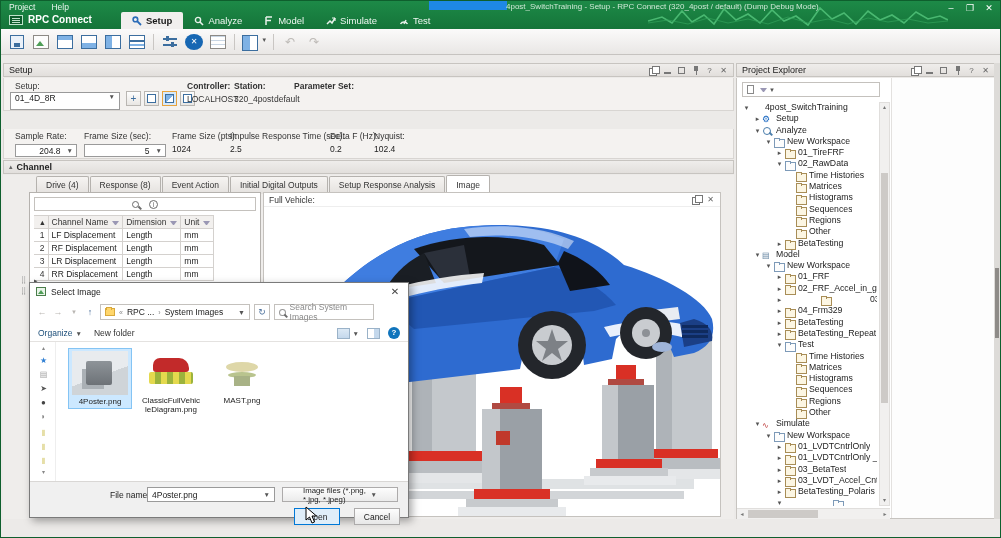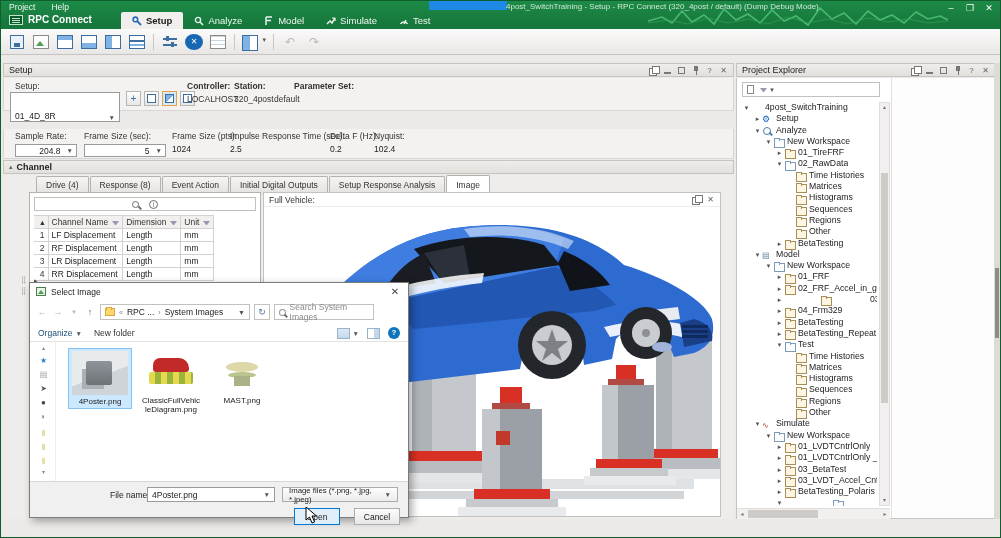--- a/index.html
+++ b/index.html
@@ -56,21 +56,21 @@
   .phi-float::after{content:"";position:absolute;left:3px;top:0;width:6px;height:6px;border:1px solid #777;background:#fff;}
   .phi-min::before{content:"";position:absolute;left:1px;bottom:1px;width:7px;height:2px;background:#777;}
   .phi-max::before{content:"";position:absolute;inset:1px;border:1px solid #777;}
   .phi-pin::before{content:"";position:absolute;left:3px;top:0;width:4px;height:5px;background:#777;}
   .phi-pin::after{content:"";position:absolute;left:4.5px;top:5px;width:1px;height:4px;background:#777;}
 
   
   .setup-hdr{left:2px;top:62px;width:731px;}
   .setup-body{position:absolute;left:2px;top:77px;width:731px;height:33px;background:#f4f2f0;border:1px solid #d8d5d2;border-top:none;font-size:8.5px;color:#333;}
   .lbl{position:absolute;font-size:8.5px;color:#333;white-space:nowrap;}
-  .combo{position:absolute;background:#fff;border:1px solid #9a9a9a;font-size:8.5px;color:#222;display:flex;align-items:flex-end;padding:0 4px;height:30px;}
+  .combo{position:absolute;background:#fff;border:1px solid #9a9a9a;font-size:8.5px;color:#222;display:flex;align-items:flex-start;padding:0 4px;height:18px;}
   .combo .caret{margin-left:auto;font-size:6.5px;color:#555;}
   .sbtn{position:absolute;width:15px;height:15px;border:1px solid #b9b6b2;background:linear-gradient(#fefefe,#e8e6e3);font-size:10px;color:#3c6e9f;text-align:center;line-height:13px;}
   .sbtn.sel{background:#d6e9fb;border:1px solid #e8a33d;}
   .mini-ic{position:absolute;inset:2px;border:1.5px solid #3c6e9f;background:#fff;}
   .mini-ic.dark{transform:rotate(0);background:linear-gradient(135deg,#7fb2e5 0 50%,#fff 50%);}
 
   .freq-hdr{left:2px;top:113px;width:731px;}
   .freq-body{position:absolute;left:2px;top:128px;width:731px;height:30px;background:#f4f2f0;border:1px solid #d8d5d2;border-top:none;}
   .ffield{position:absolute;top:2px;}
   .ffield .fl{font-size:8.5px;color:#333;white-space:nowrap;}
@@ -170,21 +170,21 @@
   .th-car::before{content:"";position:absolute;left:10px;top:8px;width:36px;height:14px;background:#c22a2a;border-radius:7px 10px 3px 3px;}
   .th-car::after{content:"";position:absolute;left:6px;top:22px;width:44px;height:12px;background:repeating-linear-gradient(90deg,#e4d94e 0 6px,#9cb33c 6px 12px);border-radius:2px;}
   .th-mast{background:#fff;}
   .th-mast::before{content:"";position:absolute;left:12px;top:12px;width:32px;height:10px;background:#ded7a8;border-radius:50%;box-shadow:0 8px 0 -2px #b9c48e;}
   .th-mast::after{content:"";position:absolute;left:20px;top:26px;width:16px;height:10px;background:#a8b286;}
   .fname{font-size:8px;line-height:9px;margin-top:2px;word-break:break-all;}
   .dlg-foot{position:absolute;left:0;top:198px;right:0;bottom:0;background:#f0f0f0;border-top:1px solid #d9d7d5;}
   .fn-lbl{position:absolute;left:80px;top:8px;}
   .fn-combo{position:absolute;left:117px;top:5px;width:128px;height:15px;border:1px solid #9a9a9a;background:#fff;display:flex;align-items:center;padding:0 4px;}
   .fn-combo .caret{margin-left:auto;font-size:6.5px;color:#555;}
-  .ft-combo{position:absolute;left:252px;top:5px;width:116px;height:15px;border:1px solid #adabab;background:linear-gradient(#fdfdfd,#ebebeb);display:flex;align-items:center;padding:0 6px;font-size:7.8px;}
+  .ft-combo{position:absolute;left:252px;top:5px;width:116px;height:15px;border:1px solid #adabab;background:linear-gradient(#fdfdfd,#ebebeb);display:flex;align-items:center;padding:0 20px;font-size:7.8px;}
   .ft-combo .caret{margin-left:auto;font-size:6.5px;color:#555;}
   .btn{position:absolute;height:17px;border:1px solid #adabab;background:linear-gradient(#fdfdfd,#e7e7e7);text-align:center;line-height:16px;font-size:8.5px;color:#222;}
   .btn.default{background:#e0eef9;border:1px solid #0078d7;}
   .btn-open{left:264px;top:26px;width:46px;}
   .btn-cancel{left:324px;top:26px;width:46px;}
 
   
   .statusbar{position:absolute;left:0;bottom:0;width:100%;height:17px;background:linear-gradient(#dedbd6,#cfccc7);border-top:1px solid #b2afaa;font-size:8.5px;color:#222;display:flex;align-items:center;padding:0 6px;}
   .sb-right{margin-left:auto;display:flex;align-items:center;gap:5px;}
   .sb-dot{width:7px;height:7px;border-radius:50%;background:#2d9e4f;border:1px solid #1c7a38;}

